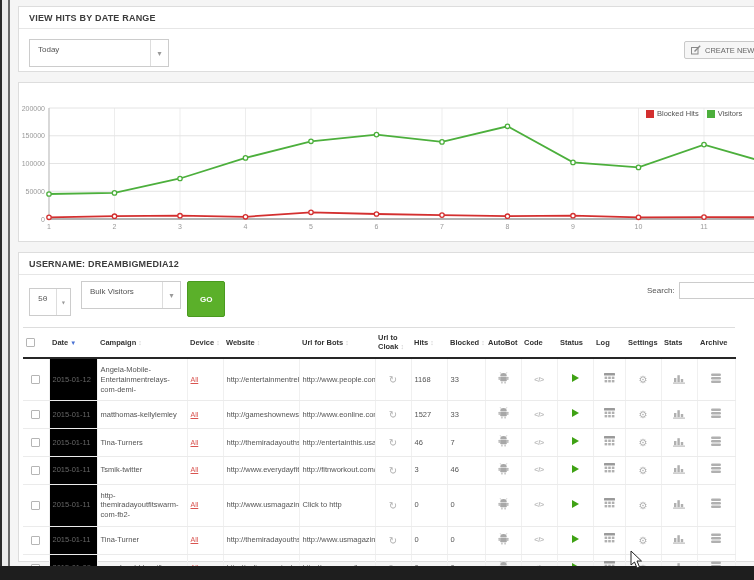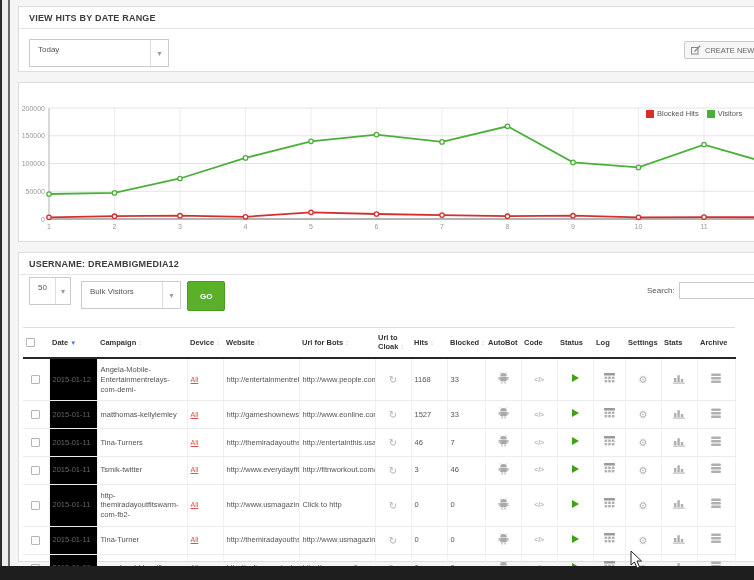--- a/index.html
+++ b/index.html
@@ -31,23 +31,23 @@
   
   #card-chart { top:82px; height:160px; }
   #chart-title { position:absolute; left:7px; top:7px; font-size:9px; font-weight:bold; color:#3c3c3c; }
   .legend { position:absolute; left:627px; top:26px; display:flex; gap:8px; white-space:nowrap; }
   .legend .li { display:flex; align-items:center; gap:3px; font-size:7.5px; color:#555; }
   .legend .sw { width:8px; height:8px; display:inline-block; }
   #chart-svg { position:absolute; left:2px; top:22px; }
 
   
   #card-table { top:252px; height:310px; }
-  #pagesize-select { position:absolute; left:10px; top:24px; width:42px; }
+  #pagesize-select { position:absolute; left:10px; top:35px; width:42px;font-family:Liberation Mono, monospace; }
   #bulk-select   { position:absolute; left:62px; top:28px; width:100px; }
-  #go-btn { position:absolute; left:168px; top:28px; height:30px; padding:0 12px; background:#5bb02a;
+  #go-btn { position:absolute; left:168px; top:28px; height:36px; padding:0 12px; background:#5bb02a;
             border:1px solid #4a9a1f; border-radius:2px; color:#fff; font-size:8px; font-weight:bold; cursor:pointer; }
   .search-wrap { position:absolute; left:628px; top:29px; display:flex; align-items:center; gap:4px; }
   .search-wrap label { font-size:8px; color:#555; }
   .search-wrap input { width:96px; height:17px; border:1px solid #ccc; font-size:8px; padding:0 3px; }
 
   table { border-collapse:collapse; table-layout:fixed; width:712px; margin:52px 0 0 4px;
           border-top:1px solid #ddd; }
   th { font-size:7.5px; font-weight:bold; color:#333; text-align:left; padding:5px 3px;
        border-bottom:2px solid #262626; vertical-align:middle; line-height:1.25; }
   td { font-size:7.5px; color:#555; padding:6px 3px; border-bottom:1px solid #ebebeb;

